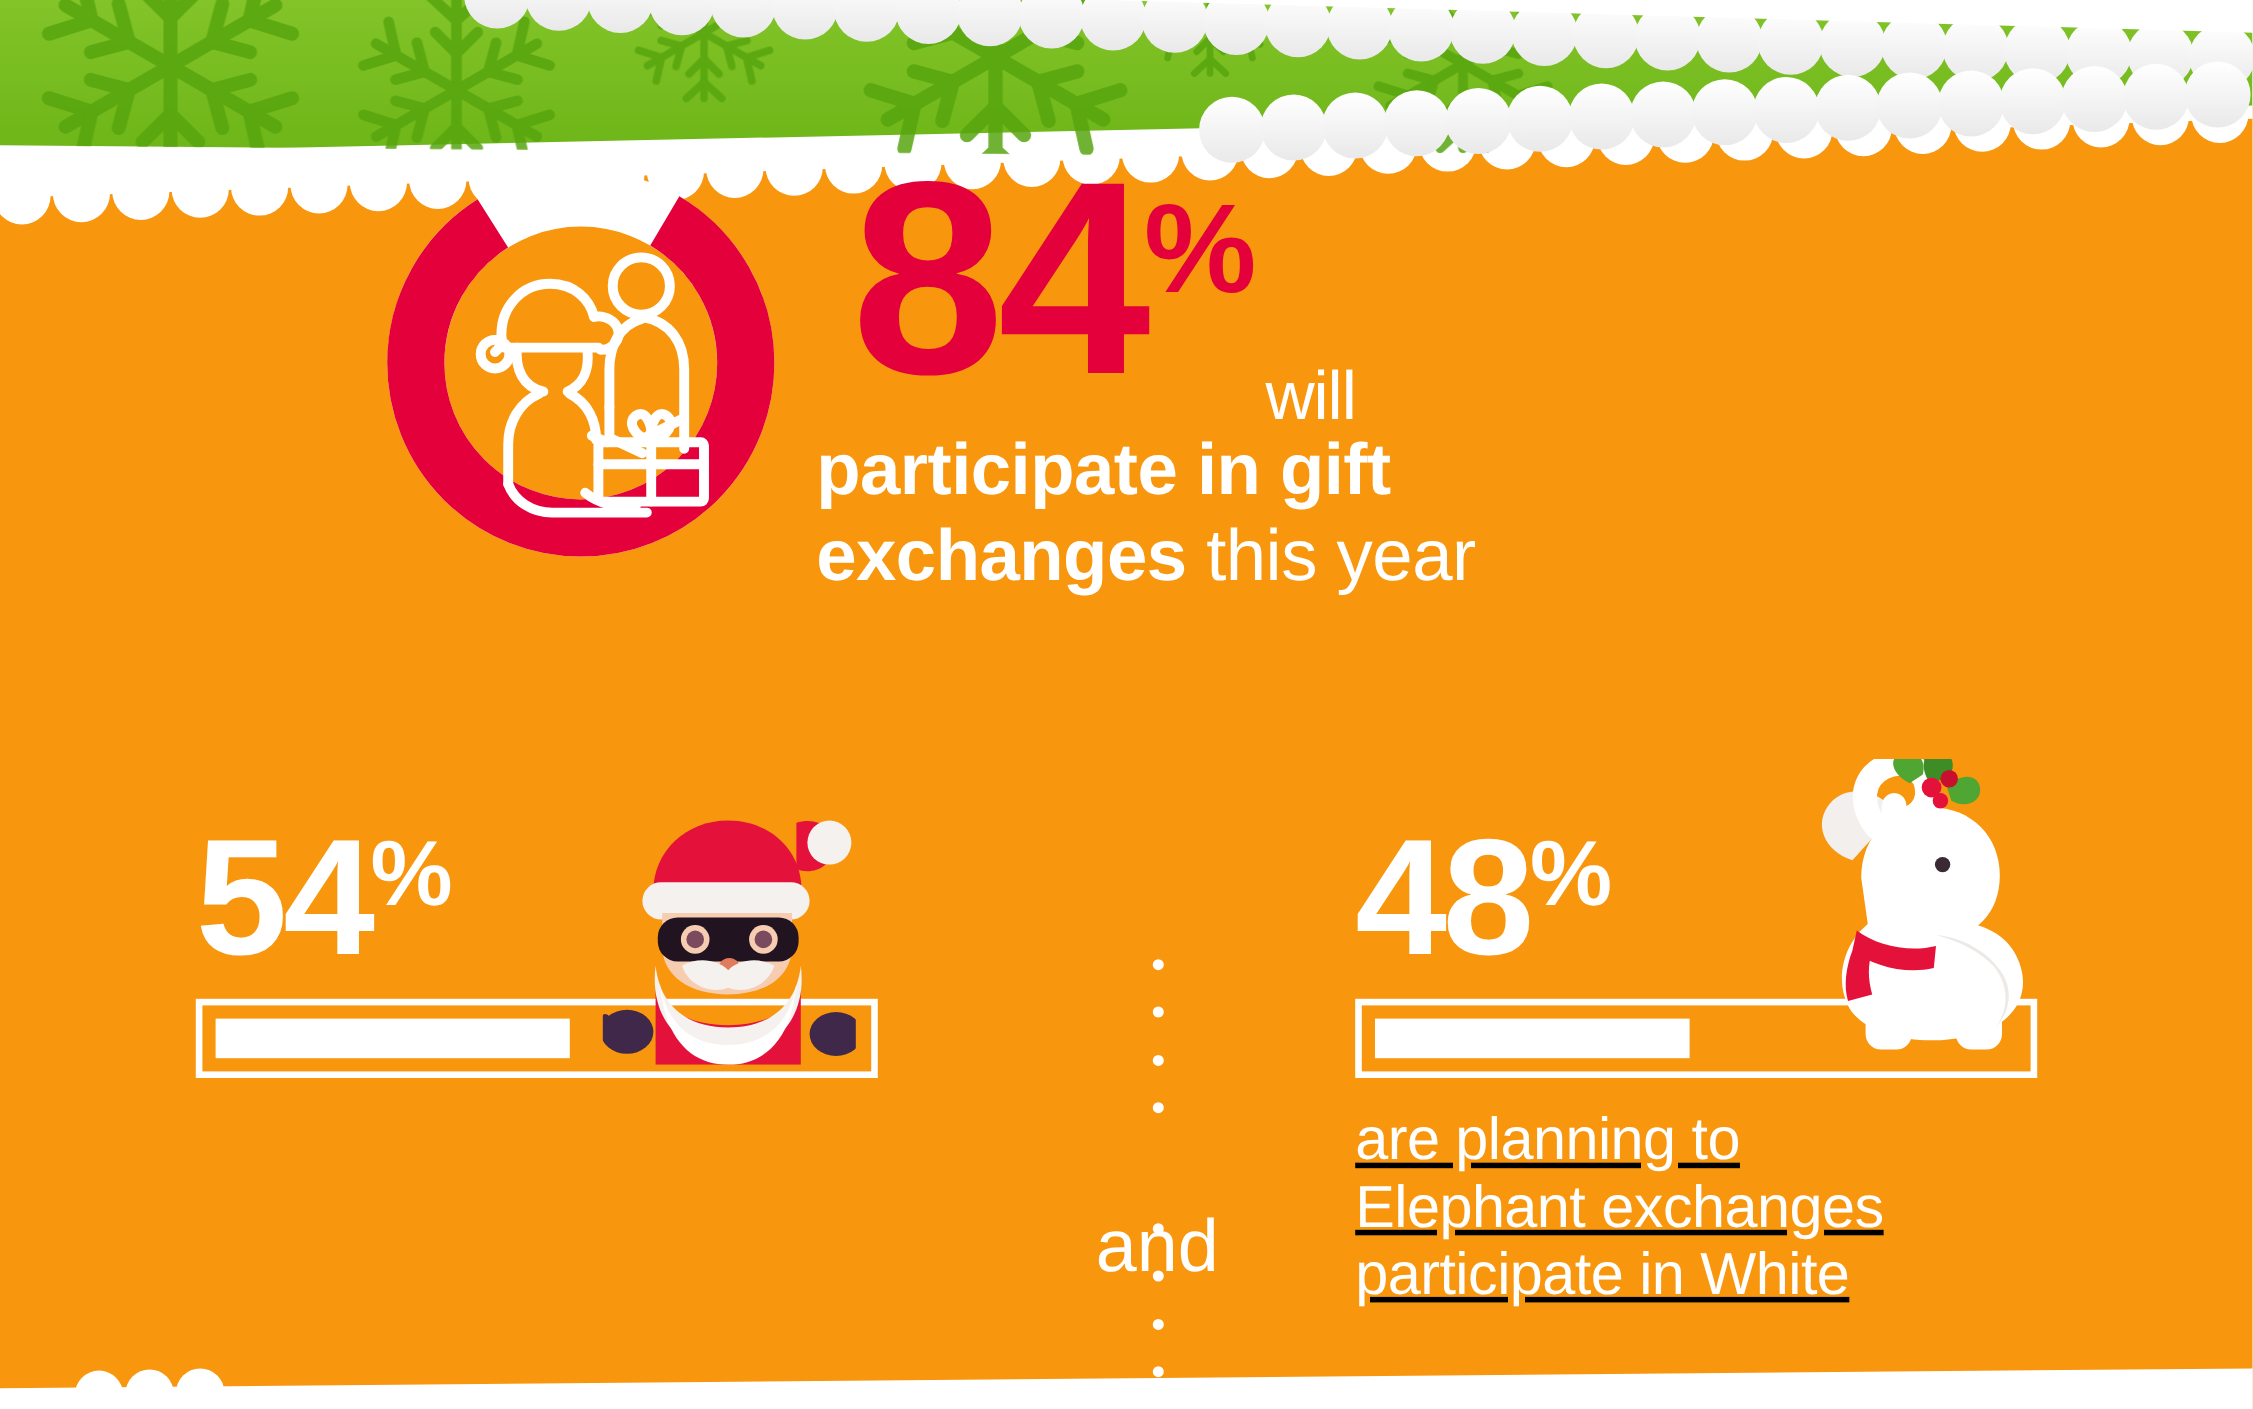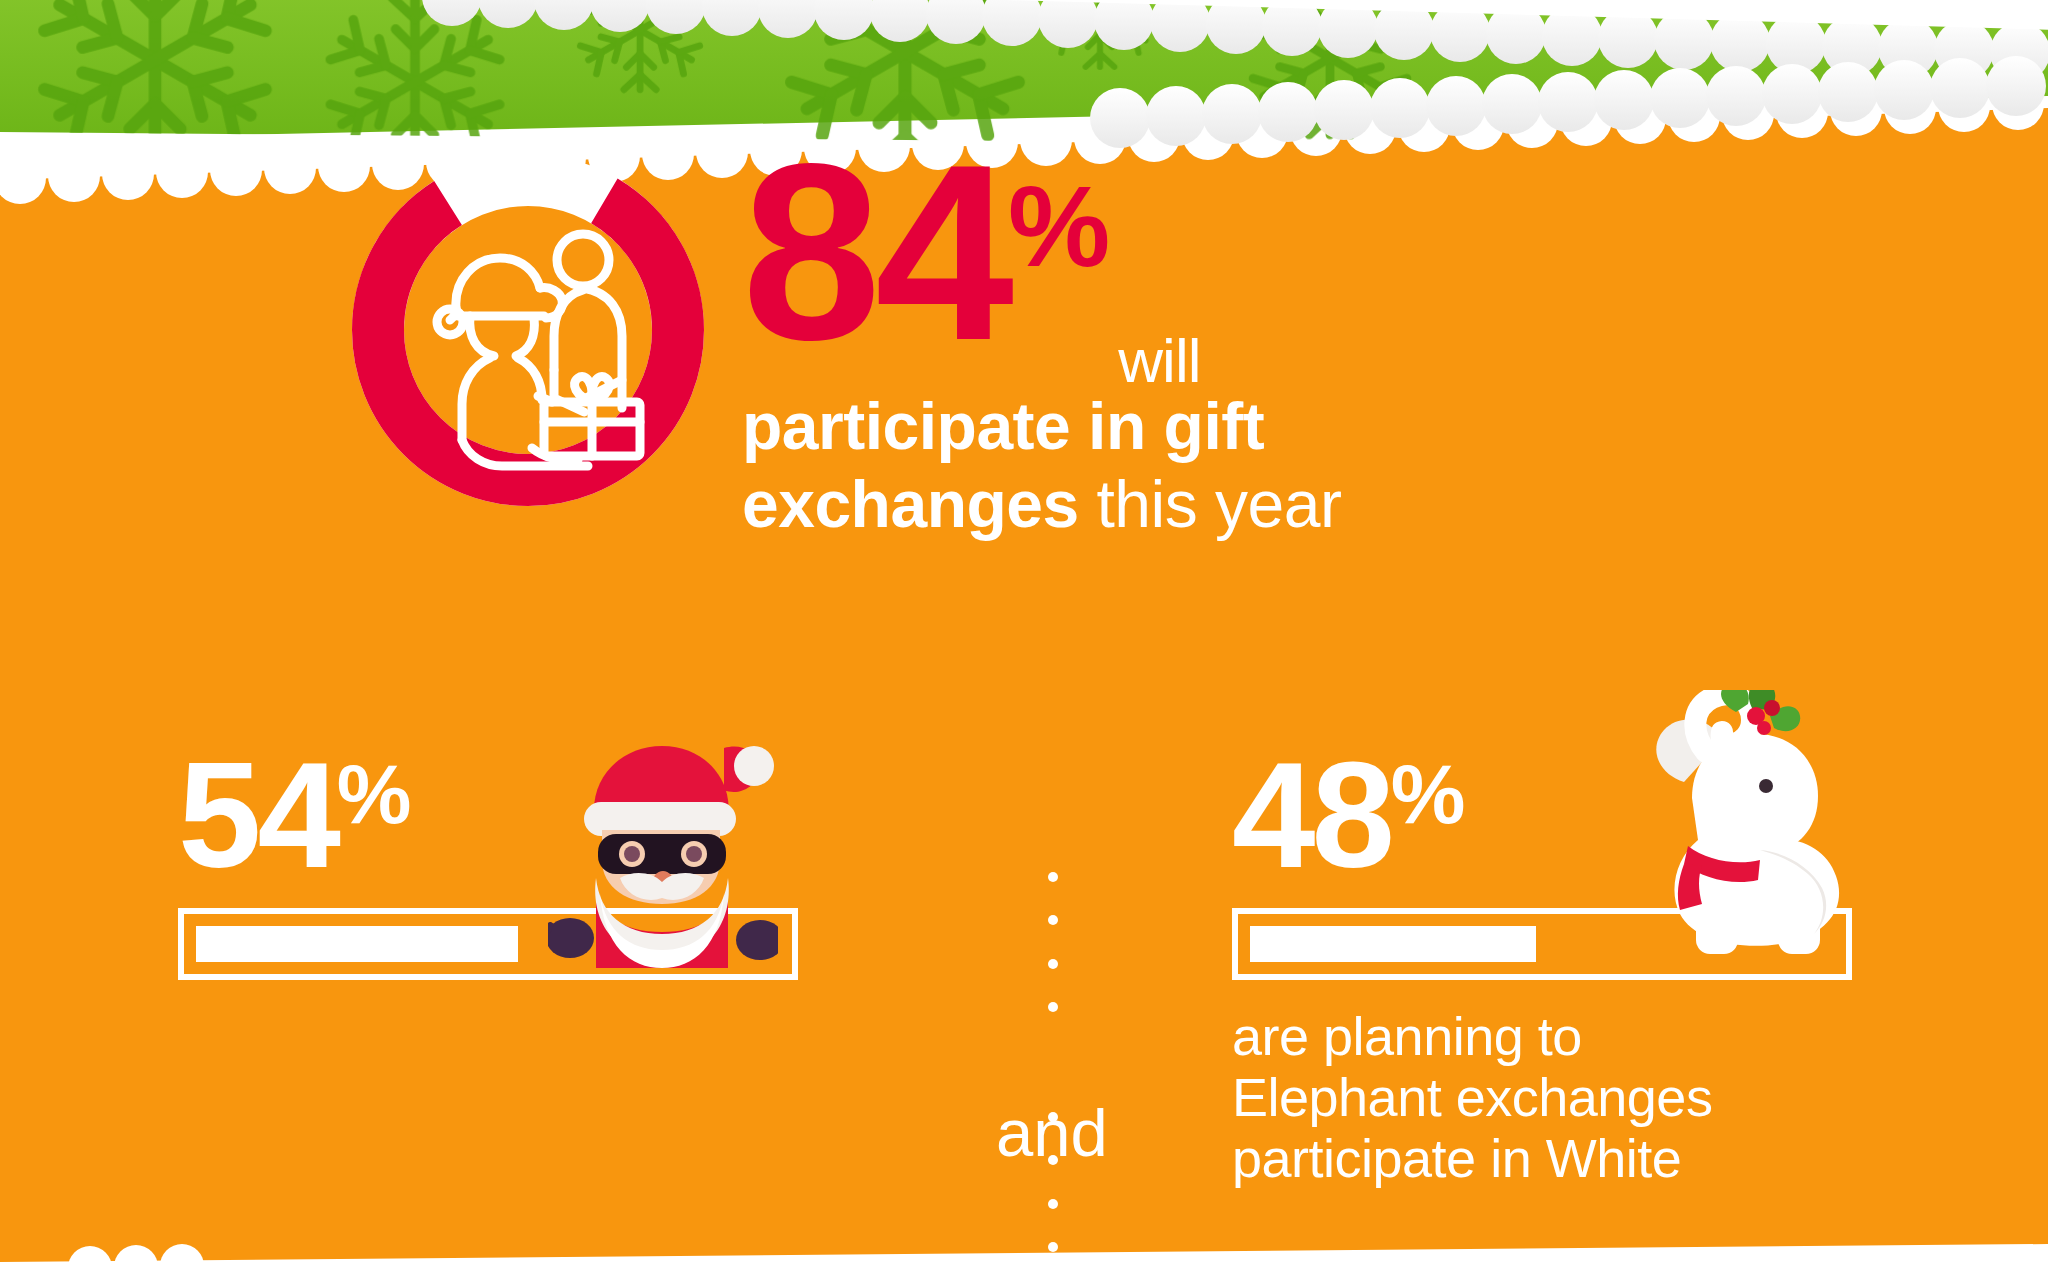--- a/index.html
+++ b/index.html
@@ -37,21 +37,21 @@
     letter-spacing:-1px;
   }
   .hero-lines{
     margin-top:-8px;font-size:66px;line-height:1.18;color:#FFFFFF;
     letter-spacing:-0.5px;white-space:nowrap;
   }
   .hero-lines .b{font-weight:bold;}
   .hero-lines .r{font-weight:normal;text-align:right;}
 
   
-  .stat-panel{position:absolute;width:640px;}
+  .stat-panel{position:absolute;width:640px;text-decoration:underline;}
   .stat-left{left:178px;top:740px;}
   .stat-right{left:1232px;top:740px;}
 
   .stat-number{
     font-size:150px;line-height:1;font-weight:bold;color:#FFFFFF;
     letter-spacing:-4px;display:inline-block;vertical-align:top;
   }
   .stat-pct{
     font-size:84px;font-weight:bold;color:#FFFFFF;display:inline-block;
     vertical-align:top;margin-top:6px;letter-spacing:-2px;
@@ -320,21 +320,21 @@
         <path d="M 254,262 C 238,256 232,244 240,238 C 248,232 256,244 254,262 Z"></path>
         <path d="M 254,262 C 270,256 276,244 268,238 C 260,232 252,244 254,262 Z"></path>
 
         <path d="M 194,308 C 206,318 224,322 240,320"></path>
         <path d="M 124,300 C 130,316 146,326 164,326 L 250,326"></path>
       </g>
     </svg>
   </div>
 
   <div class="hero-stat">
-    <div style="white-space:nowrap;">
+    <div style="white-space:nowrap;margin-left:32px;">
       <span class="hero-number">84</span><span class="hero-pct">%</span><span class="hero-will">will</span>
     </div>
     <div class="hero-lines">
       <div><span class="b">participate in gift</span></div>
       <div><span class="b">exchanges</span><span class="r"> this year</span></div>
     </div>
   </div>
 
   <div class="stat-panel stat-left">
     <div style="white-space:nowrap;">

